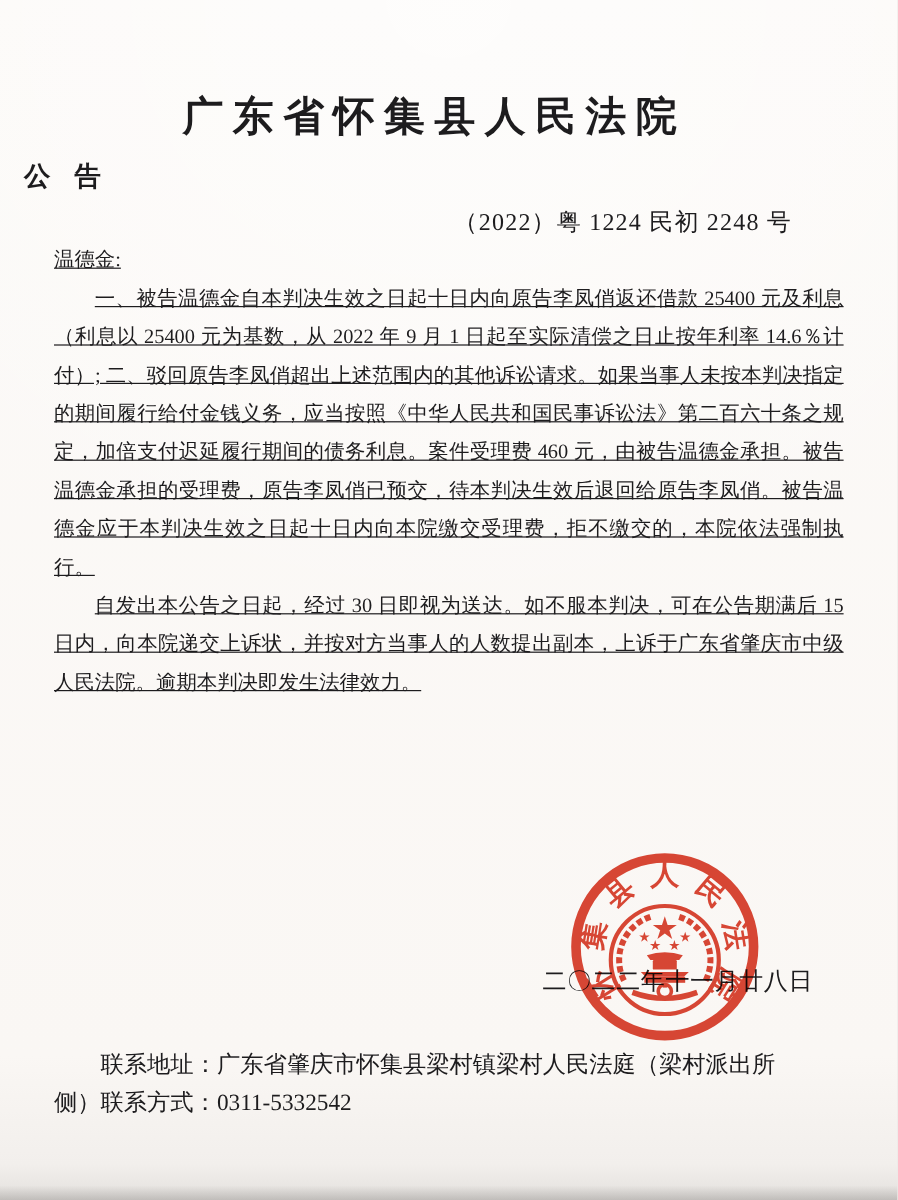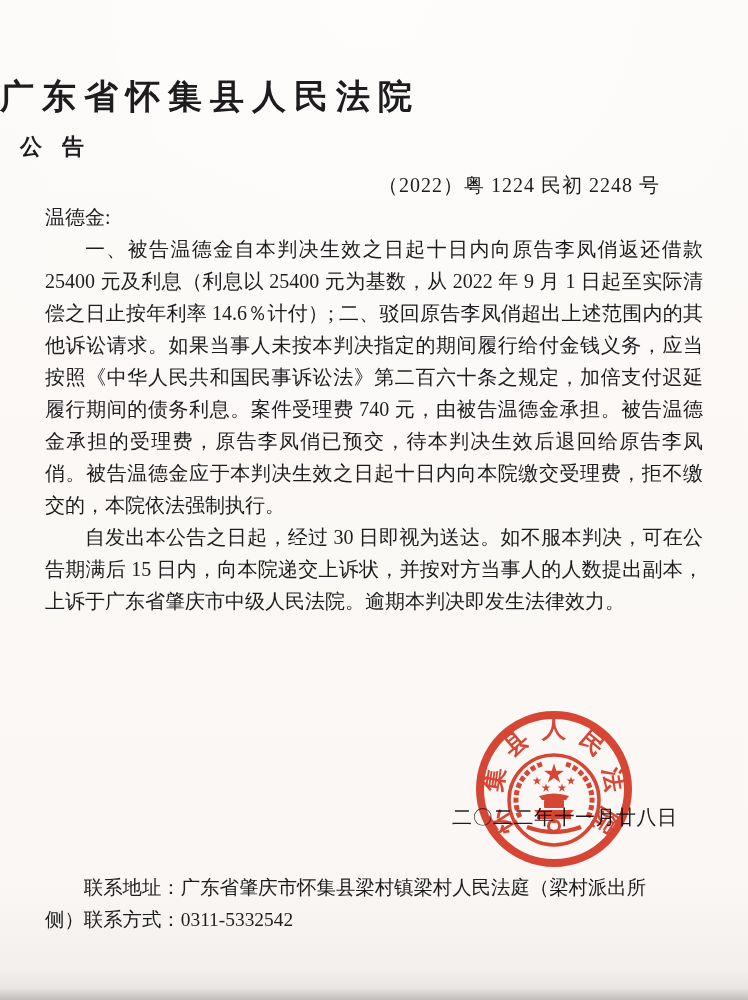--- a/index.html
+++ b/index.html
@@ -18,21 +18,21 @@
     background:
       radial-gradient(130% 90% at 50% 0%, rgba(255,255,255,0.55), rgba(255,255,255,0) 60%),
       linear-gradient(180deg, #fcfaf8 0%, #faf7f4 88%, #f2efec 97%, #e3e0dd 100%);
   }
   .court-name {
     position: absolute;
     top: 74px;
     left: 0;
     width: 724px;
     margin: 0;
-    text-align: left;
+    text-align: center;
     font-size: 34px;
     font-weight: bold;
     letter-spacing: 8px;
   }
   .doc-title {
     position: absolute;
     top: 132px;
     left: 0;
     width: 724px;
     margin: 0;
@@ -47,24 +47,25 @@
     top: 172px;
     right: 88px;
     font-size: 20px;
     letter-spacing: 1px;
   }
   .body-text {
     position: absolute;
     top: 201px;
     left: 45px;
     width: 658px;
-    font-size: 20px;
+    font-size: 17px;
     line-height: 32px;
     text-align: justify;
     text-justify: inter-ideograph;
+    text-decoration: underline;
   }
   .body-text p { margin: 0; }
   .body-text .para { text-indent: 2em; }
   .date-line {
     position: absolute;
     top: 804px;
     left: 452px;
     font-size: 20px;
     letter-spacing: 0.5px;
     z-index: 1;
@@ -111,21 +112,21 @@
 <body>
 
 <div class="page">
 
   <h1 class="court-name">广东省怀集县人民法院</h1>
   <h2 class="doc-title">公告</h2>
   <div class="case-no">（2022）粤 1224 民初 2248 号</div>
 
   <main class="body-text">
     <p class="addressee">温德金:</p>
-    <p class="para">一、被告温德金自本判决生效之日起十日内向原告李凤俏返还借款 25400 元及利息（利息以 25400 元为基数，从 2022 年 9 月 1 日起至实际清偿之日止按年利率 14.6％计付）; 二、驳回原告李凤俏超出上述范围内的其他诉讼请求。如果当事人未按本判决指定的期间履行给付金钱义务，应当按照《中华人民共和国民事诉讼法》第二百六十条之规定，加倍支付迟延履行期间的债务利息。案件受理费 740 元，由被告温德金承担。被告温德金承担的受理费，原告李凤俏已预交，待本判决生效后退回给原告李凤俏。被告温德金应于本判决生效之日起十日内向本院缴交受理费，拒不缴交的，本院依法强制执行。</p>
+    <p class="para">一、被告温德金自本判决生效之日起十日内向原告李凤俏返还借款 25400 元及利息（利息以 25400 元为基数，从 2022 年 9 月 1 日起至实际清偿之日止按年利率 14.6％计付）; 二、驳回原告李凤俏超出上述范围内的其他诉讼请求。如果当事人未按本判决指定的期间履行给付金钱义务，应当按照《中华人民共和国民事诉讼法》第二百六十条之规定，加倍支付迟延履行期间的债务利息。案件受理费 460 元，由被告温德金承担。被告温德金承担的受理费，原告李凤俏已预交，待本判决生效后退回给原告李凤俏。被告温德金应于本判决生效之日起十日内向本院缴交受理费，拒不缴交的，本院依法强制执行。</p>
     <p class="para">自发出本公告之日起，经过 30 日即视为送达。如不服本判决，可在公告期满后 15 日内，向本院递交上诉状，并按对方当事人的人数提出副本，上诉于广东省肇庆市中级人民法院。逾期本判决即发生法律效力。</p>
   </main>
 
   <div class="date-line">二〇二二年十一月廿八日</div>
 
   <svg class="seal" viewBox="-84 -84 168 168" xmlns="http://www.w3.org/2000/svg" aria-hidden="true">
 
     <circle class="red-stroke" cx="0" cy="0" r="74" stroke-width="8"></circle>
 
     <g class="emblem" transform="translate(0,11)">

